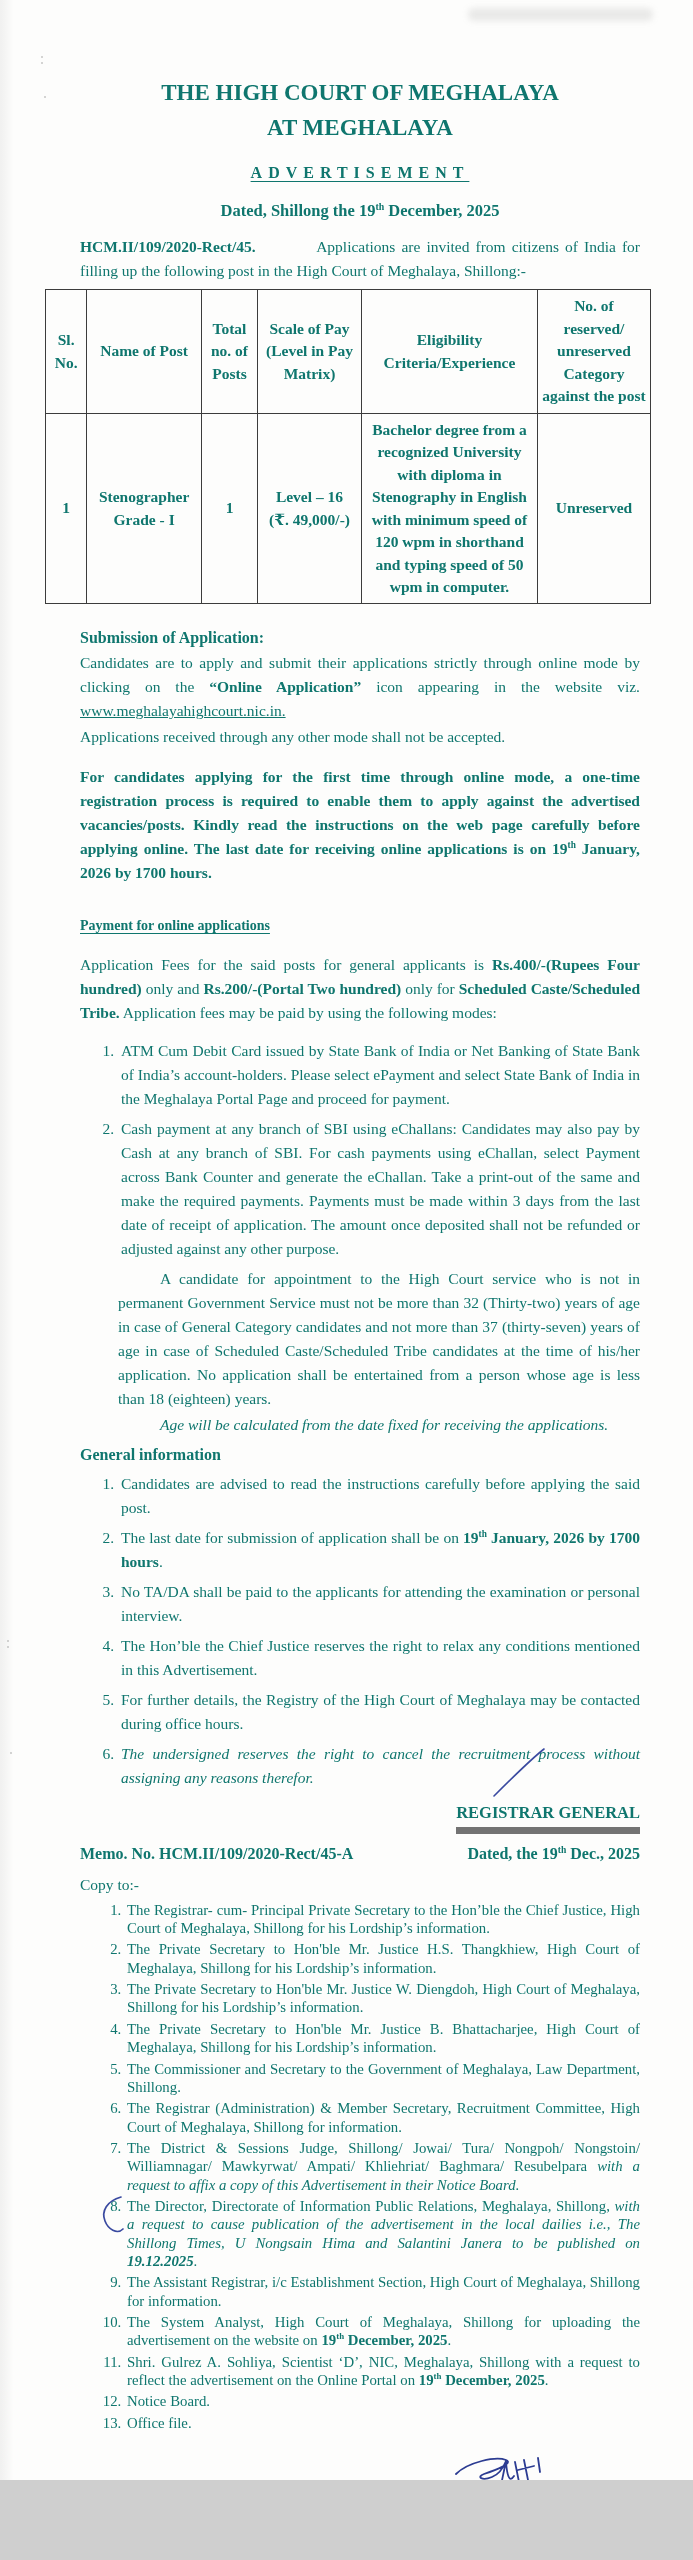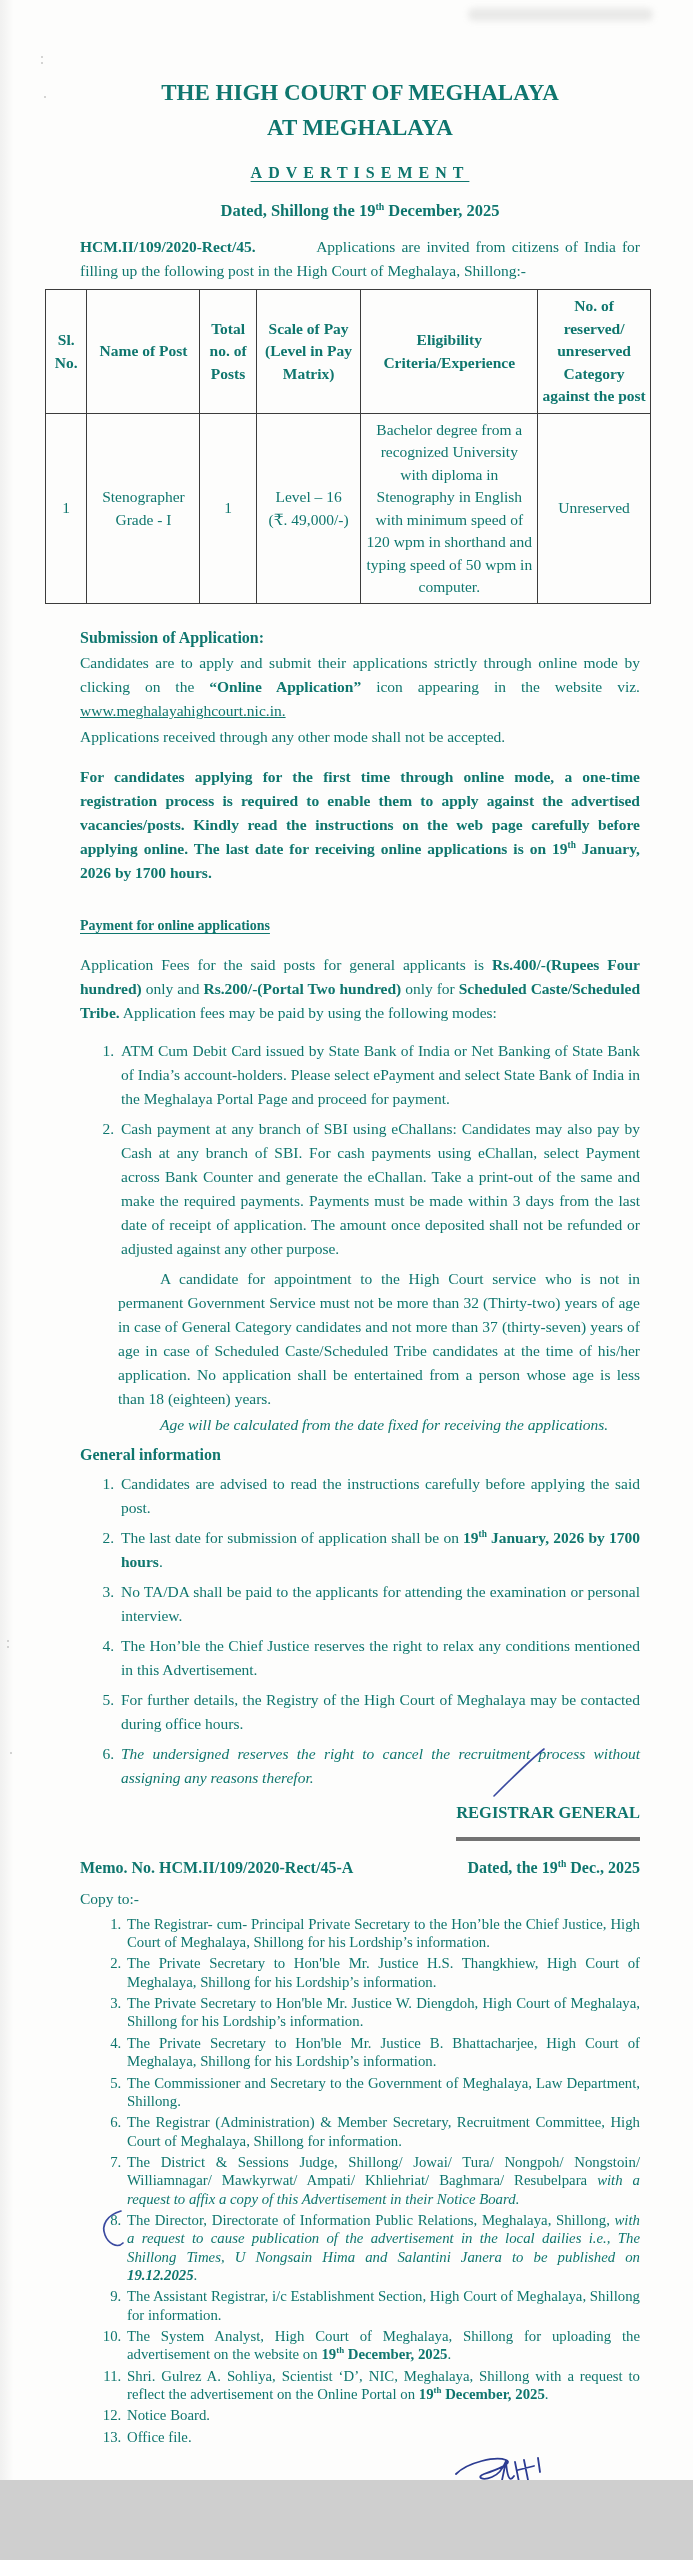--- a/index.html
+++ b/index.html
@@ -18,38 +18,38 @@
   sup{font-size:.6em;line-height:0;vertical-align:super;}
   .just{text-align:justify;}
   h1,h2,p{margin:0;}
   .court-title{font-size:23px;font-weight:bold;line-height:1.5;text-align:center;}
   .adv-heading{margin-top:16px;text-align:center;font-weight:bold;font-size:16px;
     letter-spacing:6px;text-decoration:underline;text-underline-offset:3px;}
   .dated-line{margin-top:12px;text-align:center;font-weight:bold;font-size:16.5px;}
   .intro{margin-top:12px;}
   table.post{border-collapse:collapse;margin-top:6px;margin-left:-35px;width:606px;
     font-size:15.5px;line-height:1.45;}
-  table.post th,table.post td{border:1.4px solid #3c3c3c;text-align:center;vertical-align:middle;padding:5px 4px;}
+  table.post th,table.post td{border:1.4px solid #3c3c3c;text-align:center;vertical-align:middle;padding:5px 4px;font-weight:bold;}
   table.post th{font-weight:bold;}
   .w1{width:36px}.w2{width:112px}.w3{width:52px}.w4{width:110px}.w5{width:181px}.w6{width:115px}
   .sec-heading{margin-top:22px;font-weight:bold;font-size:16px;}
   .sec-heading-u{margin-top:30px;font-weight:bold;font-size:14px;text-decoration:underline;text-underline-offset:3px;}
   .p-tight{margin-top:2px;}
   .p-gap{margin-top:16px;}
   .p-gap-lg{margin-top:28px;}
   ol.num{margin:14px 0 0 0;padding-left:38px;}
   ol.num li{margin-bottom:6px;text-align:justify;padding-left:3px;}
   .age-para{margin-top:4px;margin-left:38px;text-indent:42px;text-align:justify;}
   .age-note{margin-top:2px;margin-left:38px;text-indent:42px;text-align:justify;font-style:italic;}
   ol.general{margin:4px 0 0 0;padding-left:38px;}
   ol.general li{margin-bottom:6px;text-align:justify;padding-left:3px;}
   .sig1-block{position:relative;text-align:right;margin-top:10px;}
-  .registrar{font-weight:bold;font-size:16.5px;display:inline-block;border-bottom:4px solid #737373;padding-bottom:11px;}
+  .registrar{font-weight:bold;font-size:16.5px;display:inline-block;border-bottom:7px solid #737373;padding-bottom:1px;}
   .sig1-svg{position:absolute;right:92px;top:-54px;}
-  .memo-row{display:flex;justify-content:space-between;margin-top:15px;font-size:16px;}
+  .memo-row{display:flex;justify-content:space-between;margin-top:8px;font-size:16px;}
   .copy-label{margin-top:6px;}
   ol.copy{margin:4px 0 0 0;padding-left:45px;font-size:14.8px;line-height:1.24;}
   ol.copy li{margin-bottom:3px;text-align:justify;padding-left:2px;}
   li.rel{position:relative;}
   .pen8{position:absolute;left:-30px;top:-4px;}
   .sig2-svg{position:absolute;left:452px;top:2452px;}
   .sig2-name{position:absolute;left:420px;top:2496px;width:200px;text-align:center;}
   .hand-note{position:absolute;left:18px;top:2468px;}
   .smudge{position:absolute;top:8px;left:468px;width:185px;height:13px;background:rgba(110,110,110,.14);
     filter:blur(3px);border-radius:6px;}

